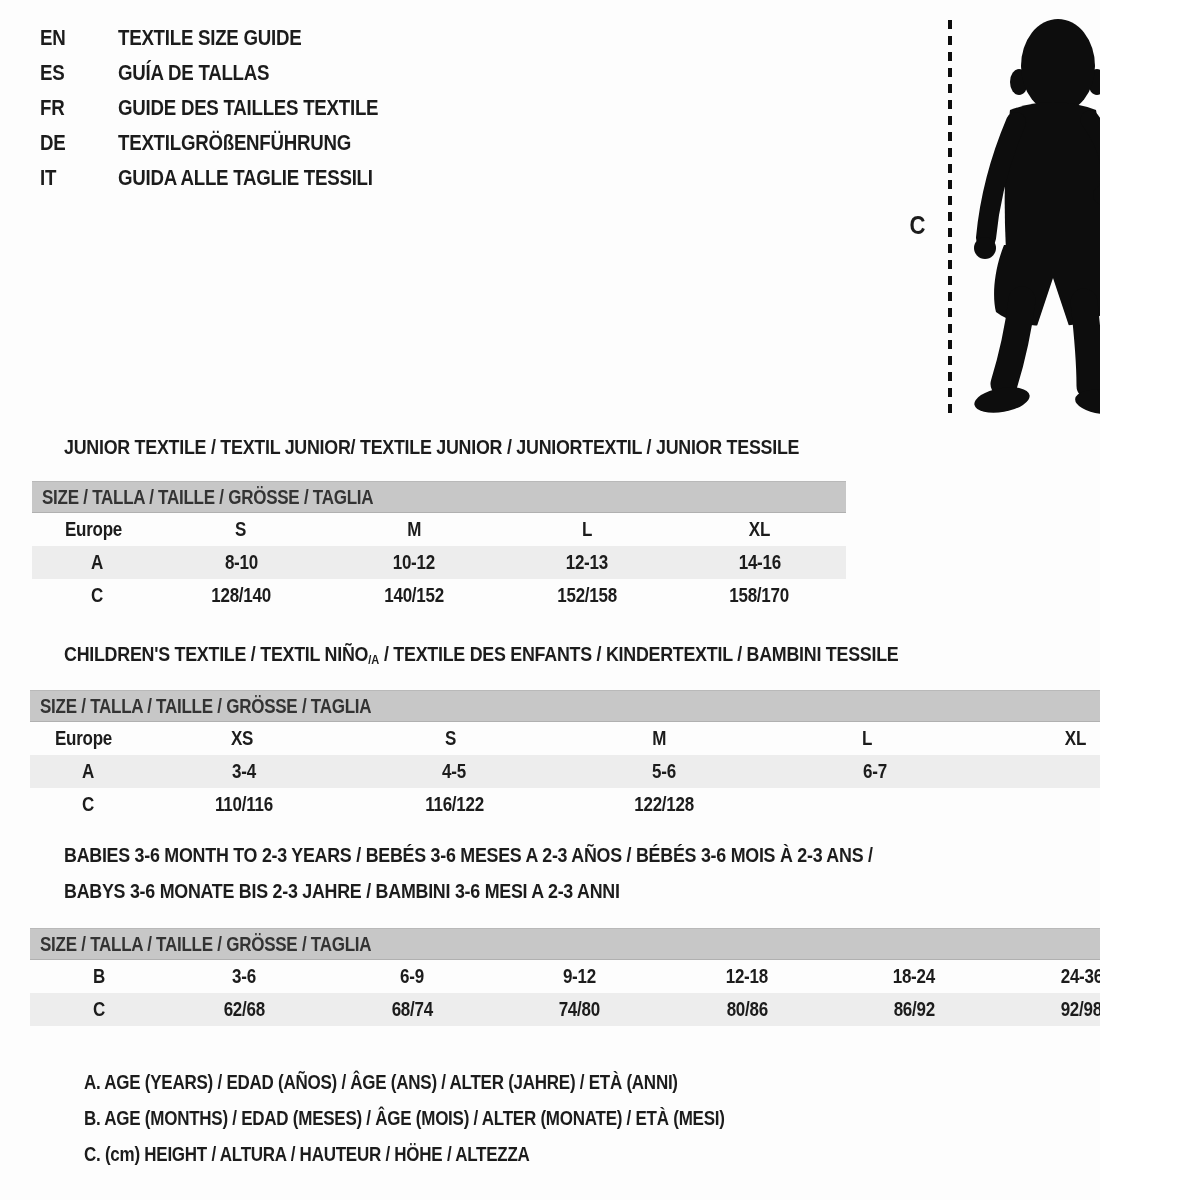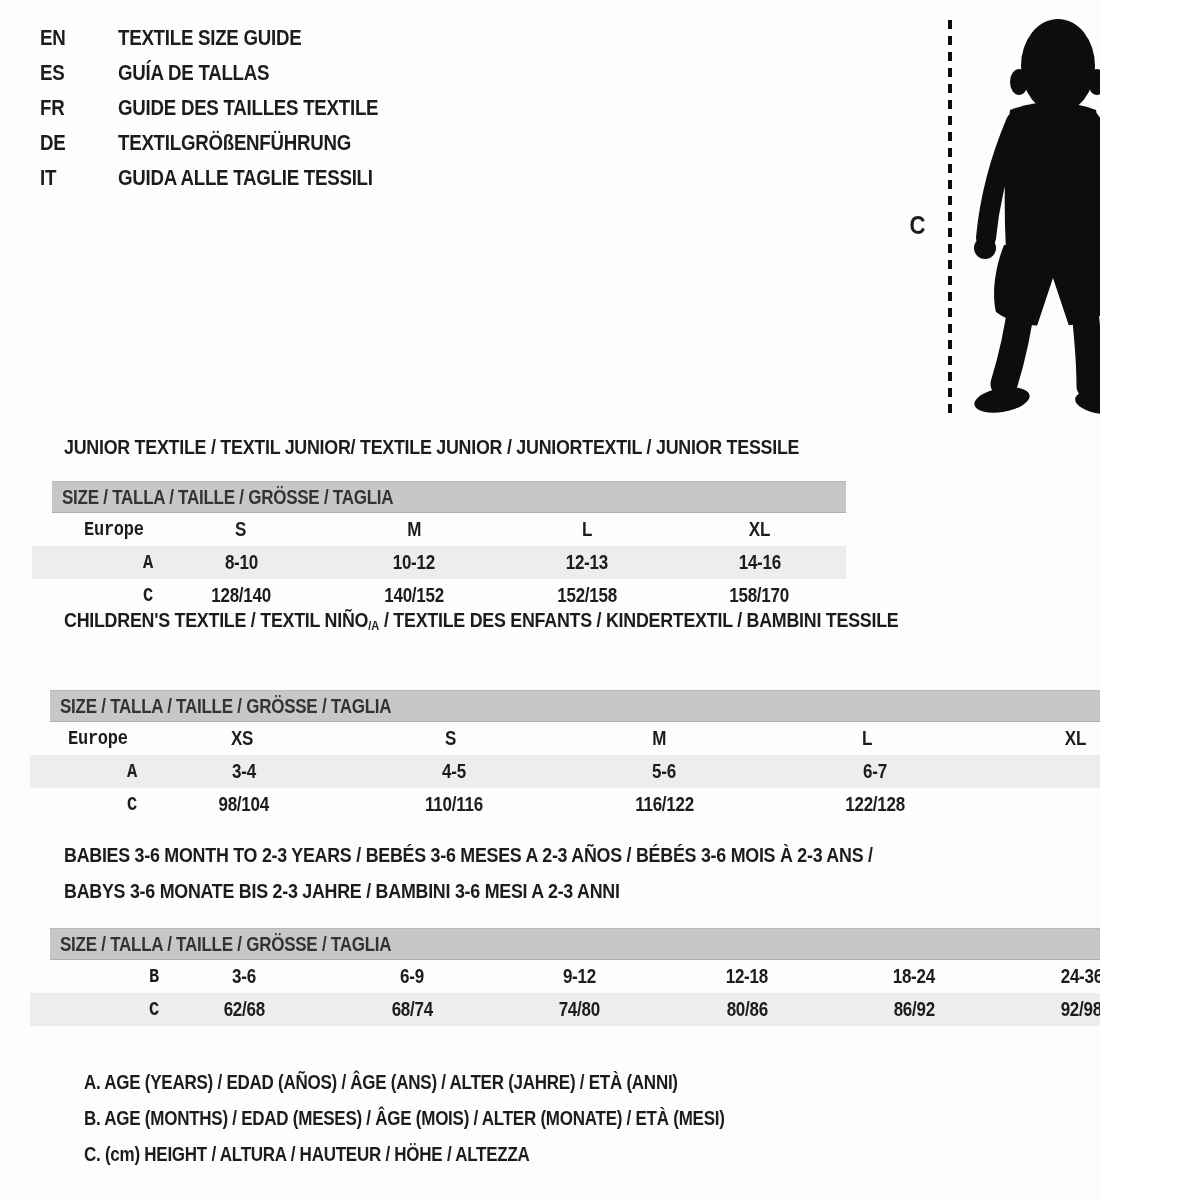--- a/index.html
+++ b/index.html
@@ -26,24 +26,24 @@
   .figC{position:absolute; left:908px; top:210px; font-size:26px;}
   .figsvg{position:absolute; left:962px; top:10px;}
 
   
   .sec-title{position:absolute; font-size:21px; line-height:26px;margin-left:24px;}
   .sub{font-size:13px; position:relative; top:3px; letter-spacing:0;}
 
   
   .tbl{position:absolute;}
   .bar{height:32px; line-height:32px; background:var(--hdr); padding-left:10px;
-       font-size:20px; color:#333333; box-shadow:inset 0 1px 0 #b9b9b9, inset 0 -1px 0 #b0b0b0;margin-left:20px;}
+       font-size:20px; color:#333333; box-shadow:inset 0 1px 0 #b9b9b9, inset 0 -1px 0 #b0b0b0;}
   .row{display:flex; height:33px; line-height:33px; font-size:20px;}
   .row.shaded{background:var(--alt);}
-  .c0{padding-left:10px; text-align:right;font-family:Liberation Mono, monospace;}
+  .c0{padding-left:10px; text-align:center;}
   .cd{text-align:center;}
   .tbl-junior{width:814px;}
   .tbl-junior .c0{width:14%;}
   .tbl-junior .cd{width:21.5%;}
   .tbl-wide{width:1150px;}
   .tbl-children .c0{width:8.6%;}
   .tbl-children .cd{width:18.28%;}
   .tbl-babies .c0{width:10.5%;}
   .tbl-babies .cd{width:14.56%;}
 
@@ -127,21 +127,21 @@
     </div>
     <div class="row">
       <span class="c0"><span class="cx">C</span></span>
       <span class="cd"><span class="cc">128/140</span></span>
       <span class="cd"><span class="cc">140/152</span></span>
       <span class="cd"><span class="cc">152/158</span></span>
       <span class="cd"><span class="cc">158/170</span></span>
     </div>
   </div>
 
-  <div class="sec-title" style="left:40px; top:607px;">
+  <div class="sec-title" style="left:40px; top:641px;">
     <span class="cx"><span>CHILDREN'S TEXTILE / TEXTIL NIÑO</span><span class="sub">/A</span><span> / TEXTILE DES ENFANTS / KINDERTEXTIL / BAMBINI TESSILE</span></span>
   </div>
   <div class="tbl tbl-wide tbl-children" style="left:30px; top:690px;">
     <div class="bar"><span class="cx">SIZE / TALLA / TAILLE / GRÖSSE / TAGLIA</span></div>
     <div class="row">
       <span class="c0"><span class="cx">Europe</span></span>
       <span class="cd"><span class="cc">XS</span></span>
       <span class="cd"><span class="cc">S</span></span>
       <span class="cd"><span class="cc">M</span></span>
       <span class="cd"><span class="cc">L</span></span>
@@ -149,21 +149,20 @@
     </div>
     <div class="row shaded">
       <span class="c0"><span class="cx">A</span></span>
       <span class="cd"><span class="cc">3-4</span></span>
       <span class="cd"><span class="cc">4-5</span></span>
       <span class="cd"><span class="cc">5-6</span></span>
       <span class="cd"><span class="cc">6-7</span></span>
     </div>
     <div class="row">
       <span class="c0"><span class="cx">C</span></span>
-      <span class="cd"><span class="cc">98/104</span></span>
       <span class="cd"><span class="cc">110/116</span></span>
       <span class="cd"><span class="cc">116/122</span></span>
       <span class="cd"><span class="cc">122/128</span></span>
     </div>
   </div>
 
   <div class="sec-title" style="left:40px; top:842px;">
     <span class="cx">BABIES 3-6 MONTH TO 2-3 YEARS / BEBÉS 3-6 MESES A 2-3 AÑOS / BÉBÉS 3-6 MOIS À 2-3 ANS /</span>
   </div>
   <div class="sec-title" style="left:40px; top:878px;">

